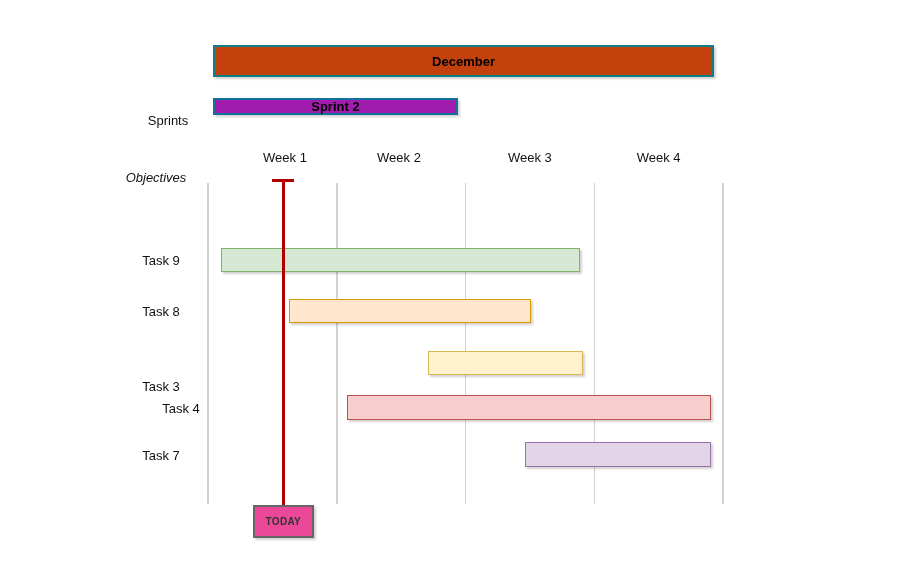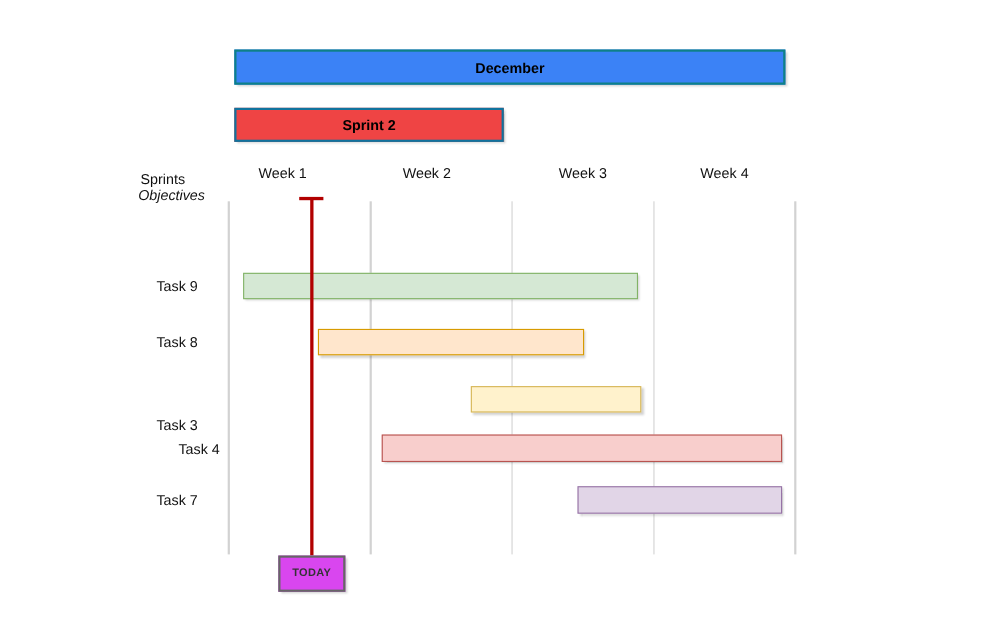--- a/index.html
+++ b/index.html
@@ -25,34 +25,34 @@
     position: absolute; box-sizing: border-box;
     border: 2px solid #666666;
     box-shadow: 2px 2px 2px rgba(0,0,0,0.18);
     display: flex; align-items: center; justify-content: center;
     font-size: 10px; font-weight: bold; color: #333; letter-spacing: 0.3px;
   }
 </style>
 </head>
 <body>
 
-<div class="shape" id="month-bar" style="left: 213.15px; top: 45px; width: 500.837px; height: 32px; background: #3b82f6; border: 2px solid rgb(14, 128, 136);">
+<div class="shape" id="month-bar" style="left: 213.15px; top: 45px; width: 500.837px; height: 32px; background: #c2410c; border: 2px solid rgb(14, 128, 136);">
   <span class="lbl">December</span>
 </div>
 
-<div class="shape" id="sprint-bar" style="left: 213.15px; top: 98px; width: 244.625px; height: 31px; background: #ef4444; border: 2px solid rgb(16, 115, 158);">
+<div class="shape" id="sprint-bar" style="left: 213.15px; top: 98px; width: 244.625px; height: 17px; background: #a21caf; border: 2px solid rgb(16, 115, 158);">
   <span class="lbl">Sprint 2</span>
 </div>
 
-<div class="lane-label" id="sprints-label" style="left: 148px; top: 120px; margin-top: 43px;">Sprints</div>
+<div class="lane-label" id="sprints-label" style="left: 168px; top: 120px;">Sprints</div>
 <div class="lane-label" id="objectives-label" style="left: 156px; top: 177px; font-style: italic;">Objectives</div>
 
 <div id="week-headers">
-    <div class="week-label" style="left: 257px; top: 157px;">Week 1</div>
-    <div class="week-label" style="left: 388px; top: 157px;">Week 2</div>
+    <div class="week-label" style="left: 285px; top: 157px;">Week 1</div>
+    <div class="week-label" style="left: 399px; top: 157px;">Week 2</div>
     <div class="week-label" style="left: 529.875px; top: 157px;">Week 3</div>
     <div class="week-label" style="left: 658.625px; top: 157px; text-align: center;">Week 4</div>
   </div>
 <div id="gridlines">
     <div class="gridline" style="left: 207.25px; top: 183px; height: 321px; background: rgb(210, 210, 210);"></div>
     <div class="gridline" style="left: 336px; top: 183px; height: 321px; background: rgb(210, 210, 210);"></div>
     <div class="gridline" style="left: 464.75px; top: 183px; height: 321px; background: rgb(210, 210, 210);"></div>
     <div class="gridline" style="left: 593.5px; top: 183px; height: 321px; background: rgb(210, 210, 210);"></div>
     <div class="gridline" style="left: 722.25px; top: 183px; height: 321px; background: rgb(210, 210, 210);"></div>
   </div>
@@ -64,15 +64,15 @@
     <div class="task-label" style="left: 161px; top: 363px; margin-top: 23px;">Task 3</div>
     <div class="shape" style="left: 428.163px; top: 351px; width: 154.5px; height: 24px; background: rgb(255, 242, 204); border: 1.5px solid rgb(214, 182, 86);"></div>
     <div class="task-label" style="left: 161px; top: 407.5px; margin-left: 20px;">Task 4</div>
     <div class="shape" style="left: 347.05px; top: 395px; width: 364.363px; height: 25px; background: rgb(248, 206, 204); border: 1.5px solid rgb(184, 84, 80);"></div>
     <div class="task-label" style="left: 161px; top: 454.5px;">Task 7</div>
     <div class="shape" style="left: 524.725px; top: 442px; width: 186.688px; height: 25px; background: rgb(225, 213, 231); border: 1.5px solid rgb(150, 115, 166);"></div>
   </div>
 
 <div class="today-line" id="today-cap" style="left: 272.319px; top: 179px; width: 22px; height: 3px; background: rgb(178, 0, 0);"></div>
 <div class="today-line" id="today-vline" style="left: 282.069px; top: 181px; width: 2.5px; height: 324px; background: rgb(178, 0, 0);"></div>
-<div class="today-box" id="today-box" style="left: 252.819px; top: 505px; width: 61px; height: 33px; background: #d946ef; border-color: rgb(102, 102, 102); justify-content: center;">
+<div class="today-box" id="today-box" style="left: 252.819px; top: 505px; width: 61px; height: 33px; background: #ec4899; border-color: rgb(102, 102, 102); justify-content: center;">
   <span>TODAY</span>
 </div>
 
 </body></html>

